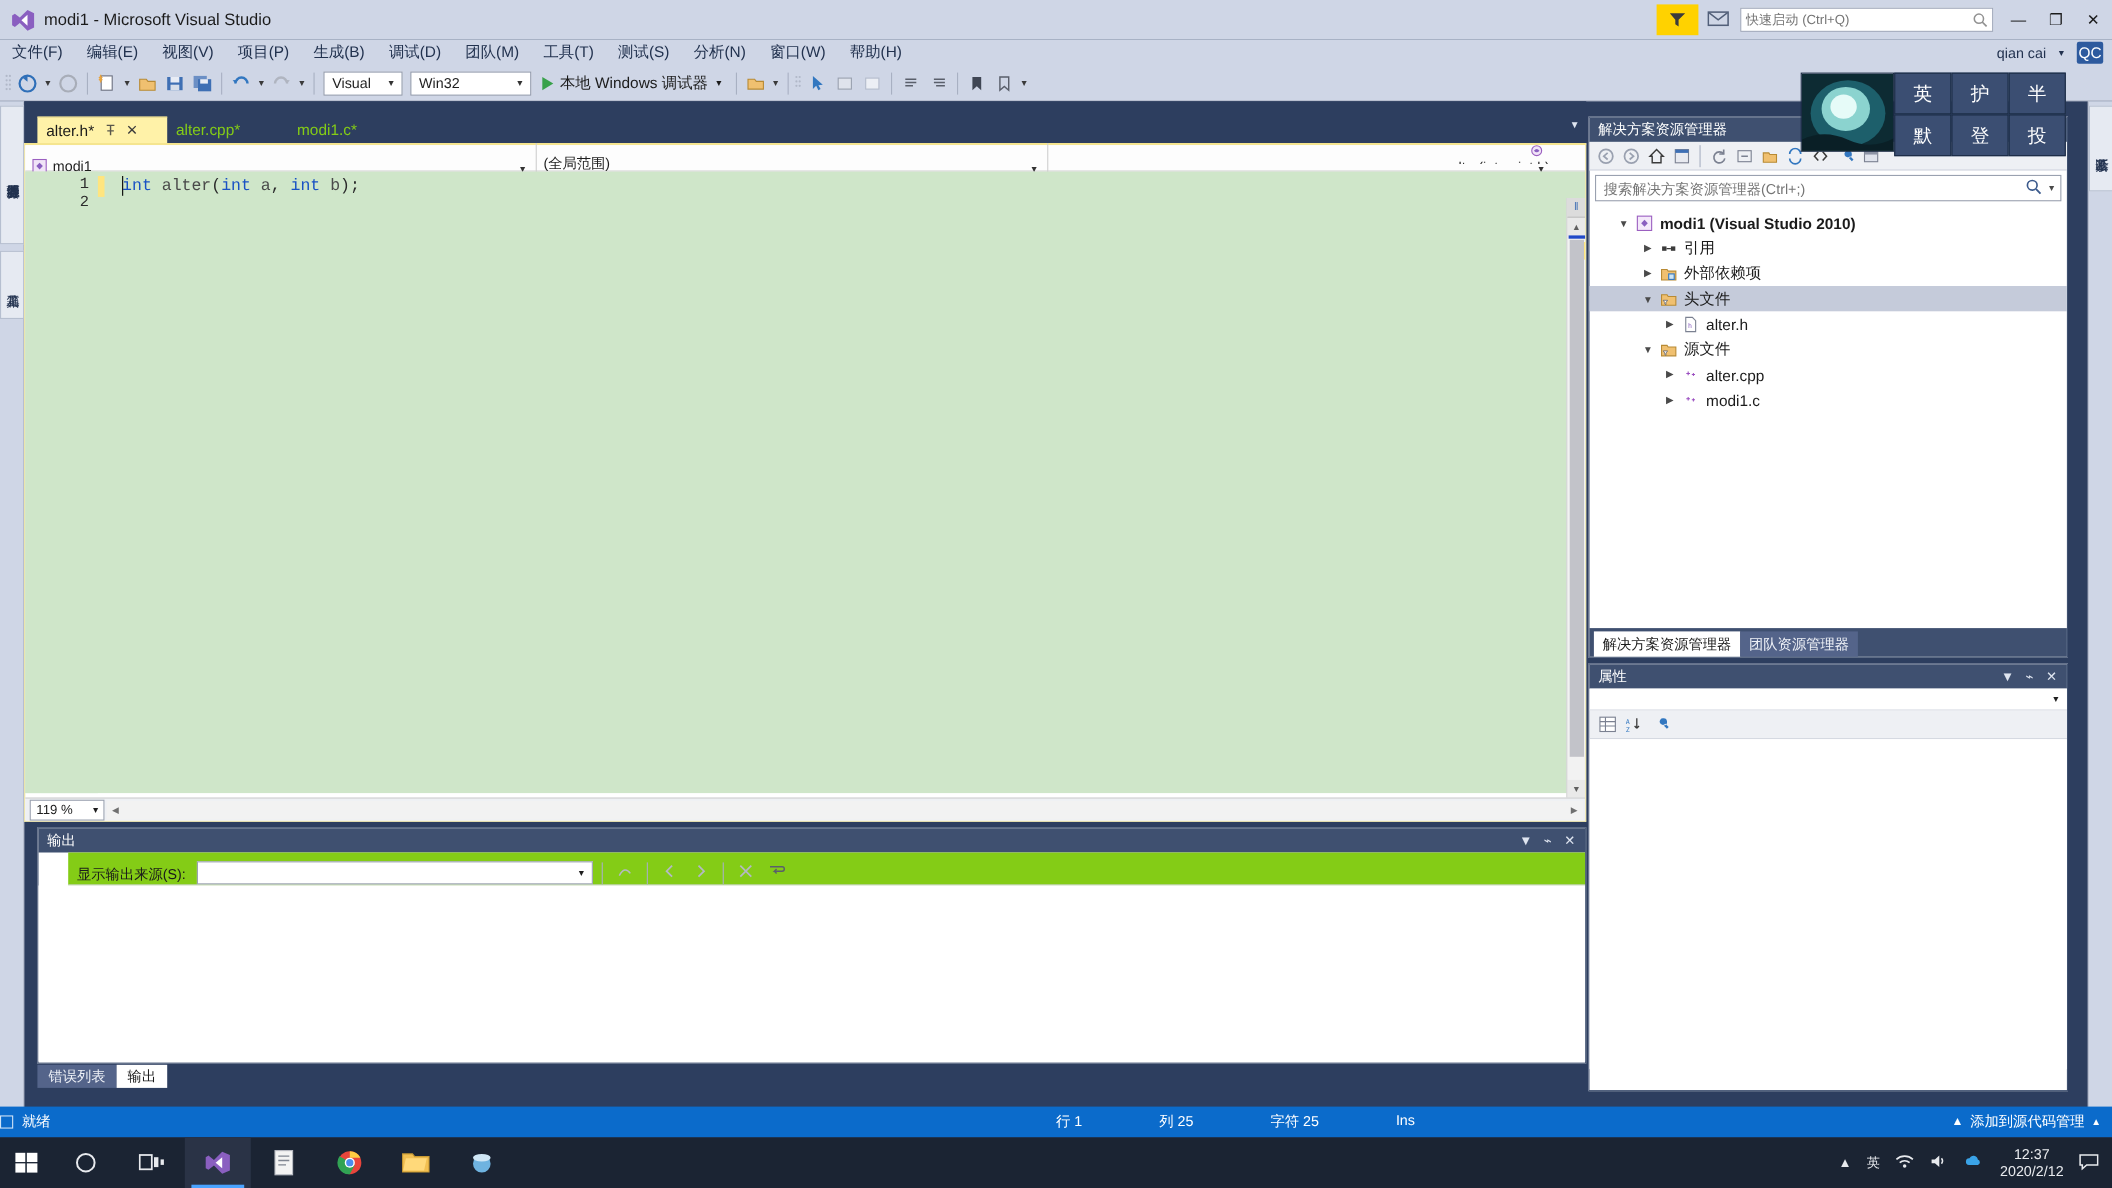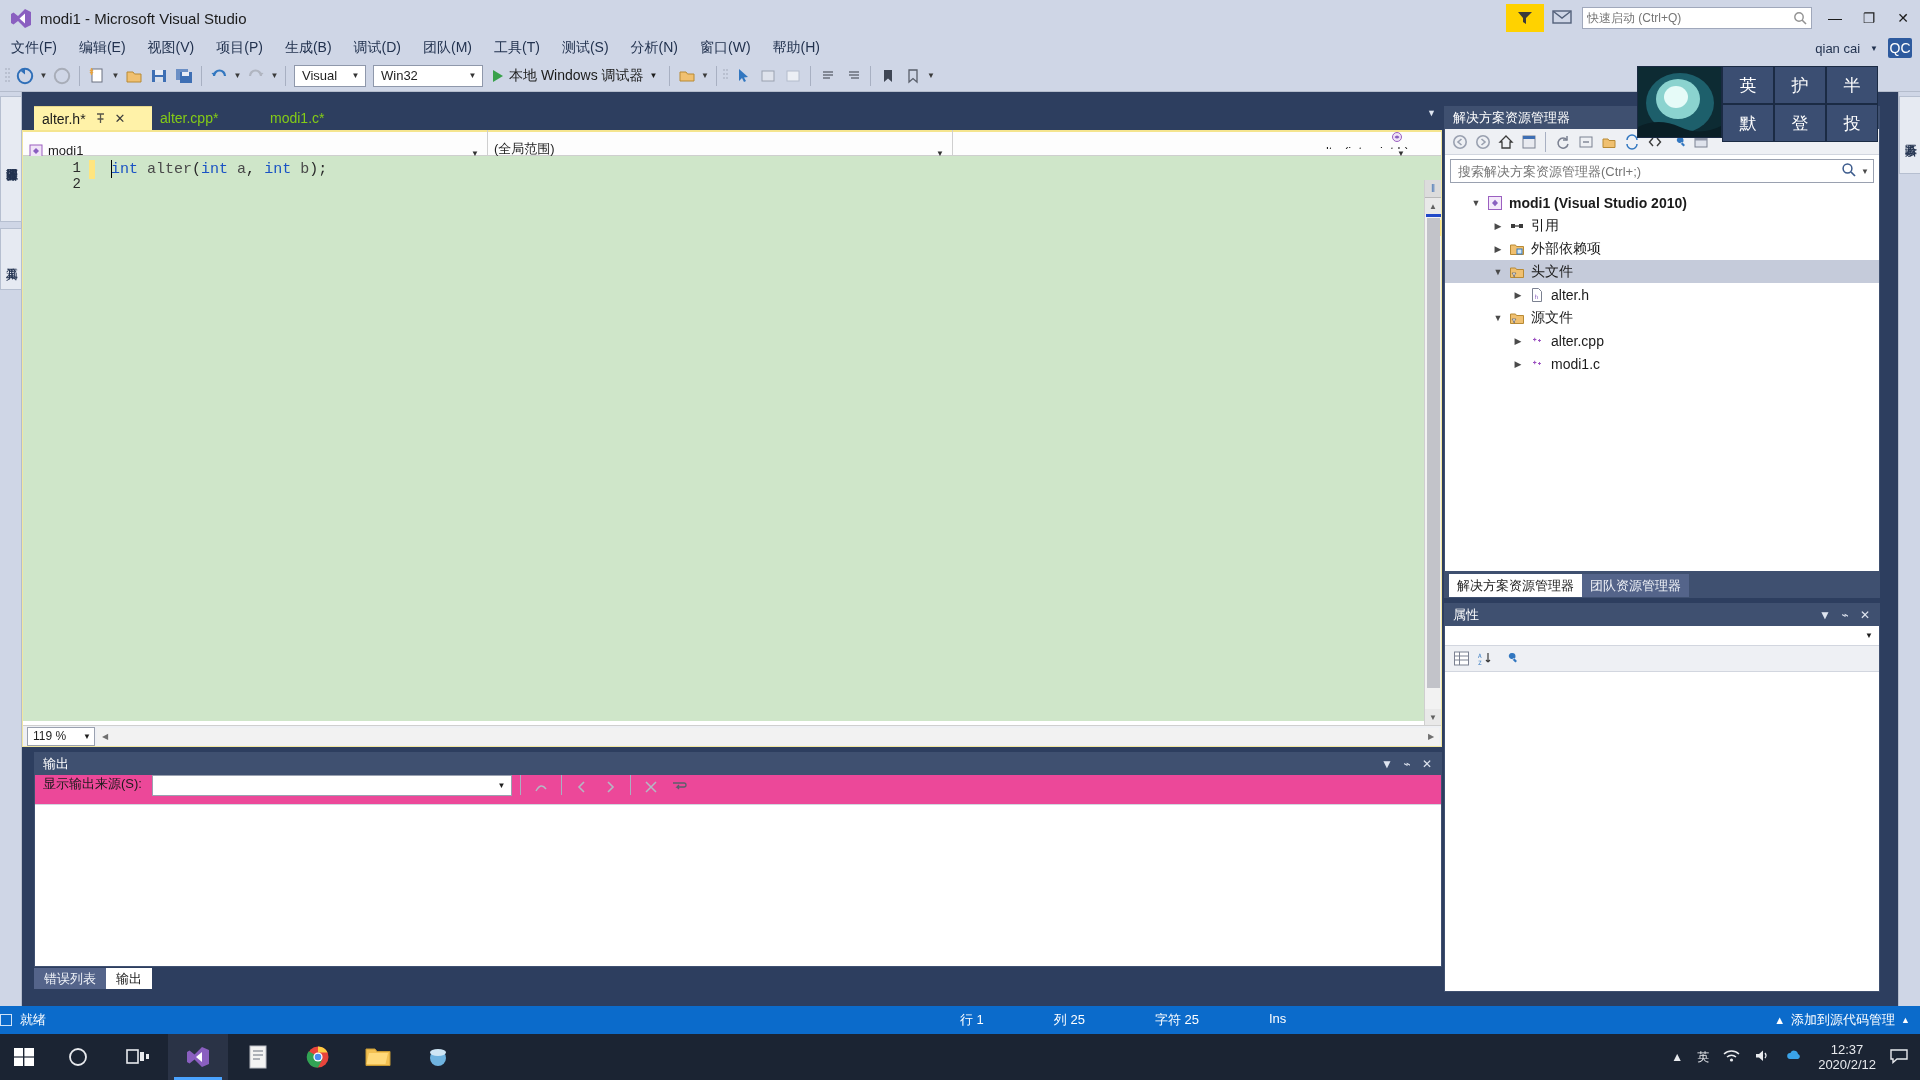--- a/index.html
+++ b/index.html
@@ -94,21 +94,21 @@
   .zoom-combo { width:68px; height:19px; margin-left:4px; border:1px solid #9aa1b0; background:#fff; display:flex; align-items:center; padding-left:5px; font-size:12px; }
   .zoom-combo .zarrow { margin-left:auto; width:14px; text-align:center; font-size:8px; }
   .hscroll { flex:1; height:17px; background:#f2f2f2; margin:0 2px; display:flex; align-items:center; }
   .hs-btn { width:16px; text-align:center; font-size:8px; color:#707070; }
 
   
   .outpanel { position:absolute; left:34px; top:752px; width:1408px; height:215px; background:#fff; border:1px solid #3f5070; }
   .out-header { height:22px; background:#3f5070; color:#fff; display:flex; align-items:center; padding:0 4px 0 8px; font-size:13px; }
   .out-header .spacer { flex:1; }
   .out-hicon { width:20px; text-align:center; color:#dfe5f0; font-size:12px; }
-  .out-toolbar { height:30px; background:#ec4899; display:flex; align-items:flex-start; padding-left:8px; gap:4px; border-bottom:1px solid #d2d6df; }
+  .out-toolbar { height:30px; background:#84cc16; display:flex; align-items:flex-end; padding-left:8px; gap:4px; border-bottom:1px solid #d2d6df;margin-left:27px; }
   .out-label { font-size:13px; color:#1b1b1b; }
   .out-combo { width:360px; height:21px; border:1px solid #9aa1b0; background:#fff; display:flex; align-items:center; padding:0 2px 0 6px; font-size:12px; margin-left:6px; }
   .out-combo .oarrow { margin-left:auto; width:15px; text-align:center; font-size:8px; }
   .out-body { height:160px; background:#fff; }
   .out-tabs { position:absolute; left:34px; top:967px; height:22px; display:flex; align-items:flex-end; }
   .out-tab { height:21px; padding:0 10px; font-size:13px; display:flex; align-items:center; }
   .out-tab.inactive { background:#54648a; color:#eef1f7; }
   .out-tab.active { background:#fff; color:#1b1b1b; }
 
   

